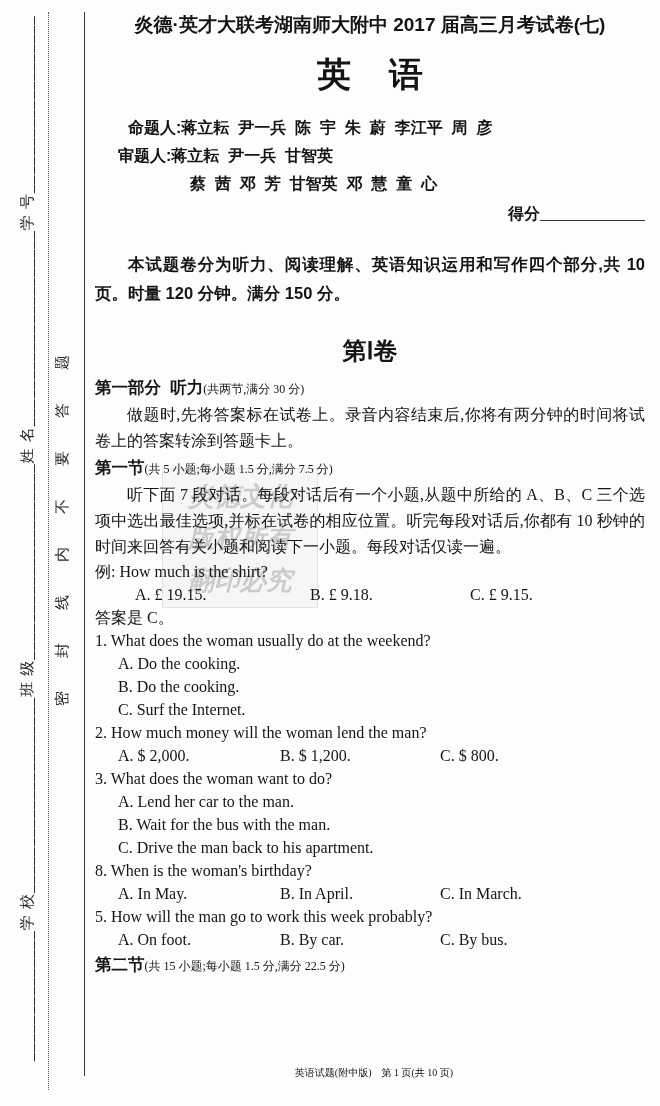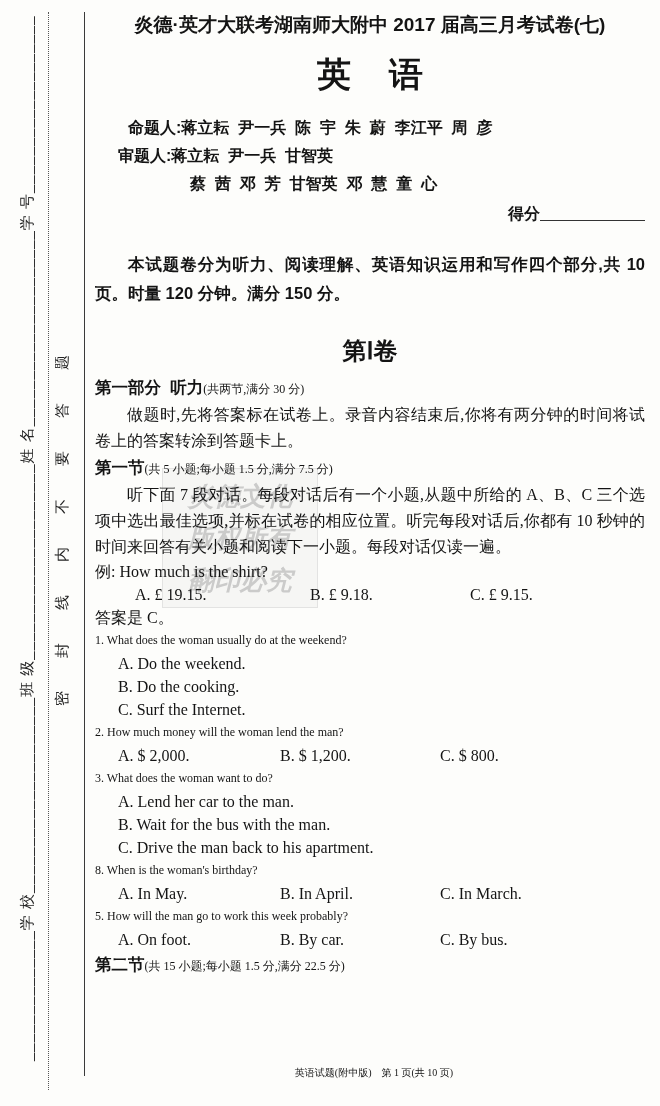--- a/index.html
+++ b/index.html
@@ -84,21 +84,21 @@
   .sec-heading { font-size:16.5px; line-height:26px; }
   .sec-heading .bold-label {
     font-family:"Liberation Sans", sans-serif; font-weight:bold; white-space:pre;
   }
   .sec-heading .paren { font-size:12px; }
   .cn-para {
     font-size:16px; line-height:26px; text-indent:2em; text-align:justify;
   }
   .cn-para-s2 { line-height:25px; }
   .en-line { font-size:16px; line-height:23px; }
-  .q-text { font-size:12px; line-height:23px; }
+  .q-text { font-size:16px; line-height:23px; }
   .opt-list { padding-left:23px; }
   .opt-list .en-line { line-height:23px; }
   .opt-row {
     display:grid; grid-template-columns:162px 160px auto;
     padding-left:23px; font-size:16px; line-height:23px;
   }
   .opt-row.example { padding-left:40px; grid-template-columns:175px 160px auto; }
   .footer {
     position:absolute; left:99px; top:1066px; width:550px; text-align:center;
     font-size:10px; white-space:pre; z-index:1;
@@ -153,21 +153,21 @@
   <div class="opt-row example">
     <span>A. £ 19.15.</span>
     <span>B. £ 9.18.</span>
     <span>C. £ 9.15.</span>
   </div>
   <div class="en-line">答案是 C。</div>
 
   <div>
     <div class="q-text">1. What does the woman usually do at the weekend?</div>
     <div class="opt-list">
-      <div class="en-line">A. Do the weekend.</div>
+      <div class="en-line">A. Do the cooking.</div>
       <div class="en-line">B. Do the cooking.</div>
       <div class="en-line">C. Surf the Internet.</div>
     </div>
   </div>
 
   <div>
     <div class="q-text">2. How much money will the woman lend the man?</div>
     <div class="opt-row">
       <span>A. $ 2,000.</span>
       <span>B. $ 1,200.</span>

